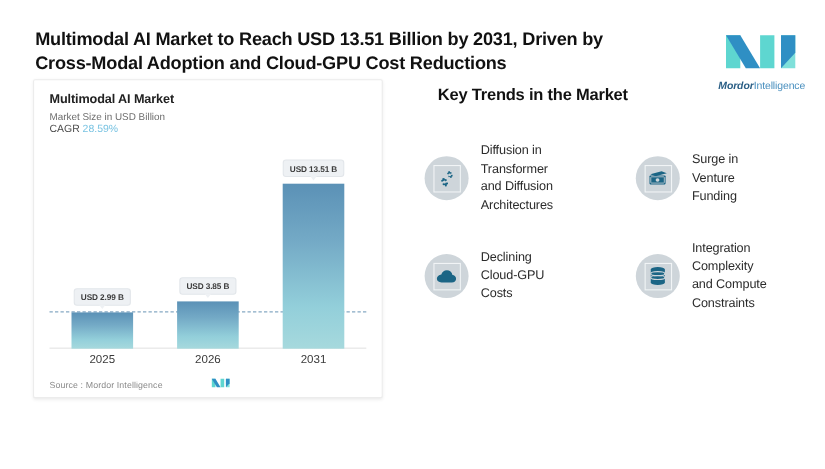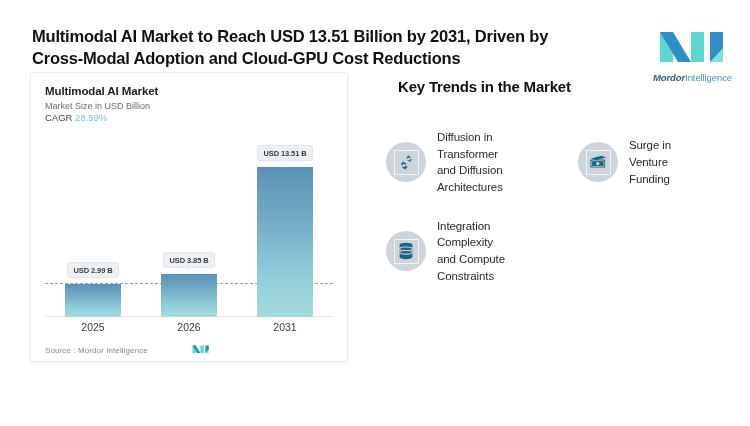--- a/index.html
+++ b/index.html
@@ -340,20 +340,34 @@
           </div>
           <div class="trend-label">
             <span class="t-br">Surge in</span>
             <span class="t-br">Venture</span>
             <span class="t-br">Funding</span>
           </div>
         </div>
         <div class="trend">
           <div class="trend-icon">
             <div class="icon-frame">
+              <svg width="20" height="14" viewBox="0 0 26 18" fill="#1b6585">
+                <path d="M7 16.5h12.2c3 0 5-1.9 5-4.4 0-2.4-1.8-4.2-4.3-4.4-.5-3.3-3.2-5.6-6.6-5.6-3.2 0-5.8 2-6.5 5C3.6 7.5 1.5 9.5 1.5 12.2c0 2.5 2.1 4.3 5.5 4.3z"></path>
+              </svg>
+            </div>
+          </div>
+          <div class="trend-label">
+            <span class="t-br">Declining</span>
+            <span class="t-br">Cloud-GPU</span>
+            <span class="t-br">Costs</span>
+          </div>
+        </div>
+        <div class="trend">
+          <div class="trend-icon">
+            <div class="icon-frame">
               <svg width="16" height="18" viewBox="0 0 20 22" fill="#1b6585">
                 <ellipse cx="10" cy="3.4" rx="8" ry="2.8"></ellipse>
                 <rect x="2" y="3.4" width="16" height="15"></rect>
                 <ellipse cx="10" cy="18.4" rx="8" ry="2.8"></ellipse>
                 <ellipse cx="10" cy="8.2" rx="8" ry="2.3" fill="none" stroke="#ced5da" stroke-width="1.3"></ellipse>
                 <ellipse cx="10" cy="12.6" rx="8" ry="2.3" fill="none" stroke="#ced5da" stroke-width="1.3"></ellipse>
               </svg>
             </div>
           </div>
           <div class="trend-label">

